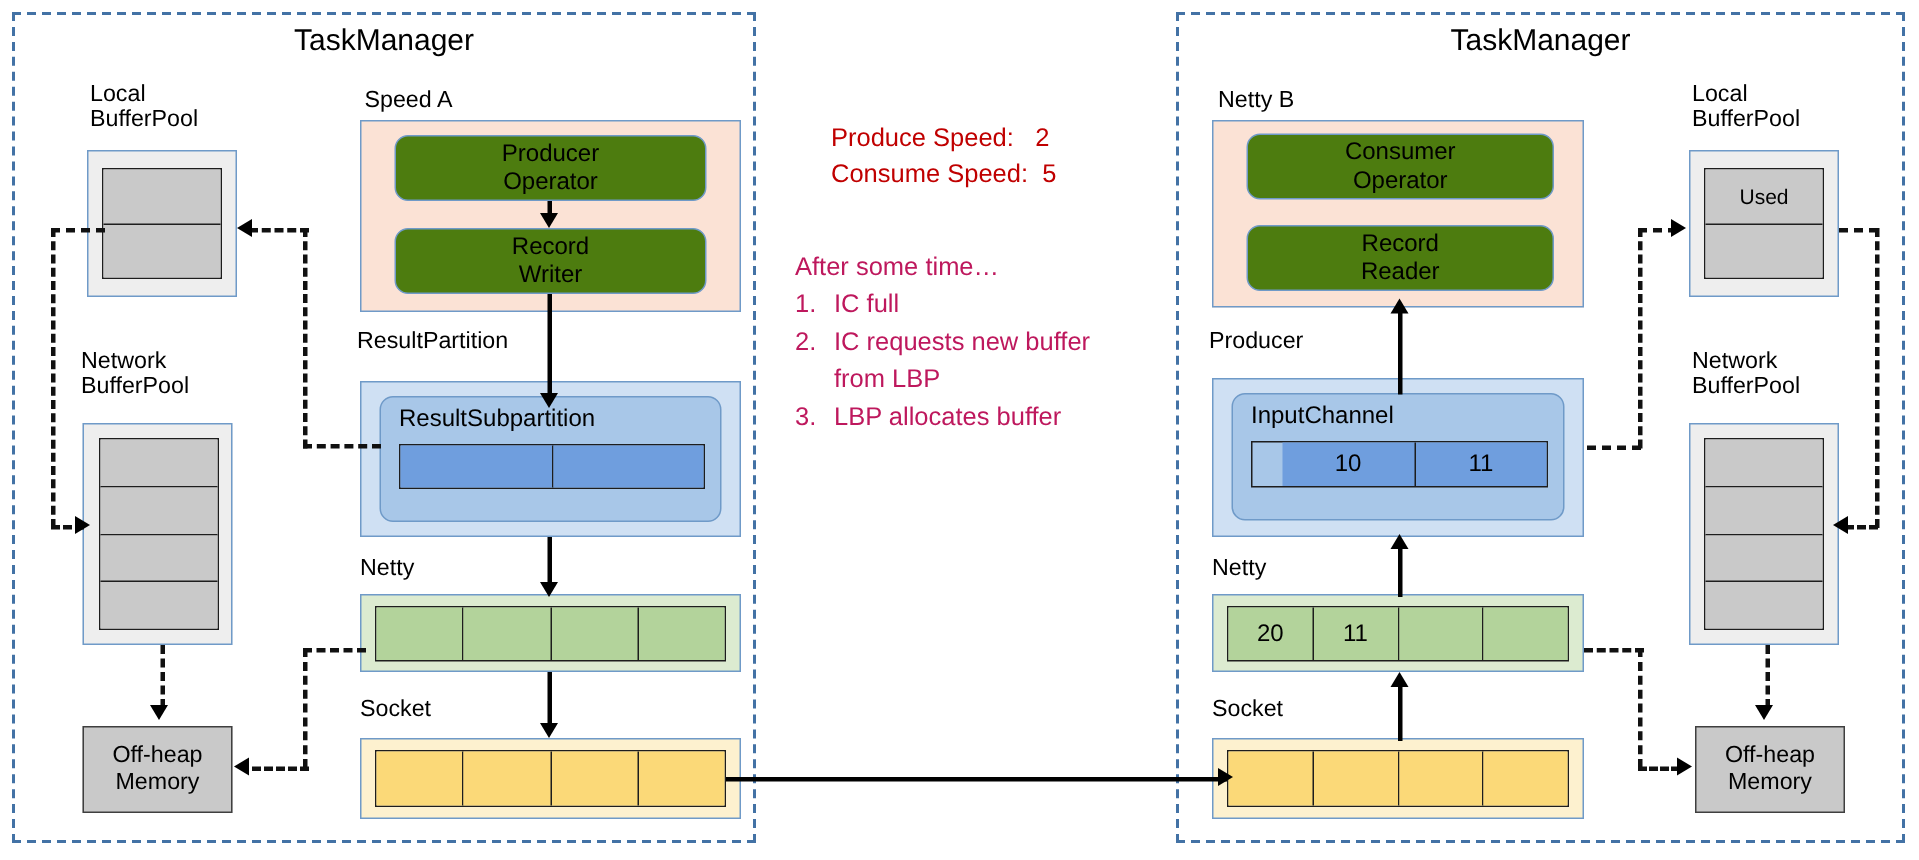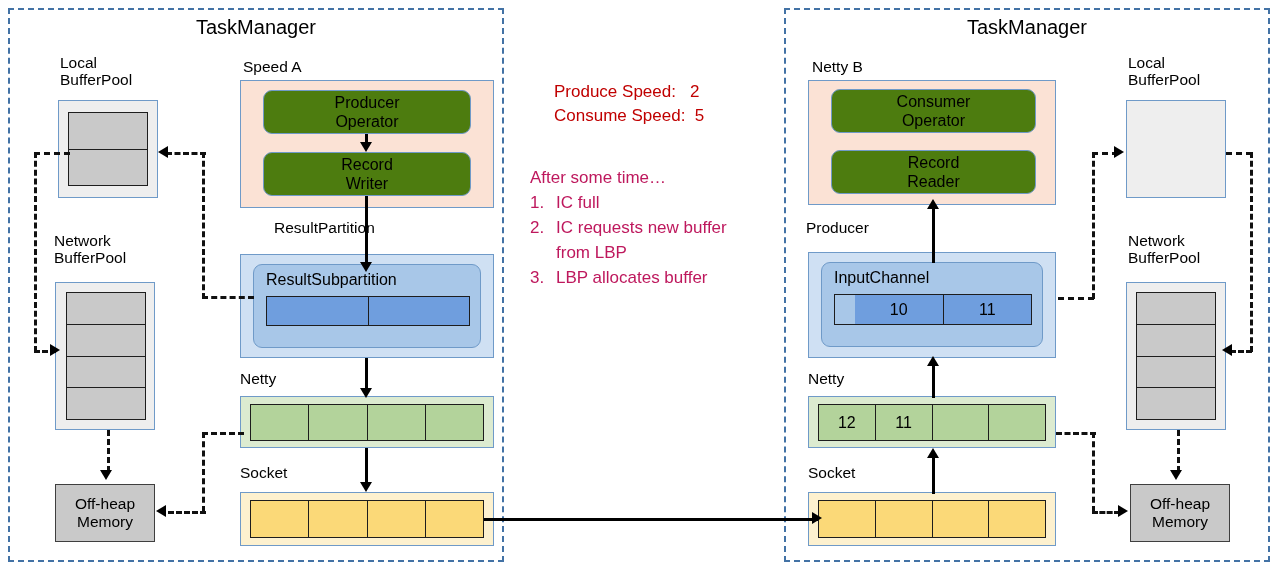--- a/index.html
+++ b/index.html
@@ -112,21 +112,21 @@
   <div class="abs cap" style="left:243px;top:58px;width:120px;">Speed A</div>
   <div class="abs panel panel-orange" style="left:240px;top:80px;width:254px;height:128px;"></div>
   <div class="abs rbox rbox-orange" style="left:263px;top:90px;width:208px;height:44px;white-space:pre-line;">Producer
 Operator</div>
   <div class="abs rbox rbox-orange" style="left:263px;top:152px;width:208px;height:44px;white-space:pre-line;">Record
 Writer</div>
 
   <div class="abs sarrow sarrow-v" style="left:365px;top:134px;height:9px;"></div>
   <div class="abs head-down" style="left:360px;top:142px;"></div>
 
-  <div class="abs cap" style="left:238px;top:219px;width:180px;margin-left:36px;">ResultPartition</div>
+  <div class="abs cap" style="left:238px;top:219px;width:180px;">ResultPartition</div>
   <div class="abs panel panel-blue" style="left:240px;top:254px;width:254px;height:104px;"></div>
   <div class="abs rbox rbox-blue" style="left:253px;top:264px;width:228px;height:84px;display:block;">
     <div class="abs" style="left:12px;top:5px;font-size:16px;text-align:center;">ResultSubpartition</div>
     <div class="abs strip" style="left:12px;top:31px;width:204px;height:30px;">
       <div class="cell cell-blue"></div>
       <div class="cell cell-blue"></div>
     </div>
   </div>
 
   <div class="abs sarrow sarrow-v" style="left:365px;top:196px;height:70px;"></div>
@@ -211,21 +211,21 @@
       <div class="cell cell-blue">11</div>
     </div>
   </div>
 
   <div class="abs sarrow sarrow-v" style="left:932px;top:208px;height:55px;"></div>
   <div class="abs head-up" style="left:927px;top:199px;"></div>
 
   <div class="abs cap" style="left:808px;top:370px;width:100px;">Netty</div>
   <div class="abs panel panel-green" style="left:808px;top:396px;width:248px;height:52px;"></div>
   <div class="abs strip" style="left:818px;top:404px;width:228px;height:37px;">
-    <div class="cell cell-green">12</div>
+    <div class="cell cell-green">20</div>
     <div class="cell cell-green">11</div>
     <div class="cell cell-green"></div>
     <div class="cell cell-green"></div>
   </div>
 
   <div class="abs sarrow sarrow-v" style="left:932px;top:365px;height:33px;"></div>
   <div class="abs head-up" style="left:927px;top:356px;"></div>
 
   <div class="abs cap" style="left:808px;top:464px;width:100px;">Socket</div>
   <div class="abs panel panel-yellow" style="left:808px;top:492px;width:248px;height:54px;"></div>
@@ -235,20 +235,24 @@
     <div class="cell cell-yellow"></div>
     <div class="cell cell-yellow"></div>
   </div>
 
   <div class="abs sarrow sarrow-v" style="left:932px;top:456px;height:38px;"></div>
   <div class="abs head-up" style="left:927px;top:448px;"></div>
 
   <div class="abs cap" style="left:1128px;top:54px;width:130px;">Local
 BufferPool</div>
   <div class="abs panel panel-gray" style="left:1126px;top:100px;width:100px;height:98px;"></div>
+  <div class="abs vstrip" style="left:1136px;top:112px;width:80px;height:74px;">
+    <div class="vcell">Used</div>
+    <div class="vcell"></div>
+  </div>
 
   <div class="abs cap" style="left:1128px;top:232px;width:130px;">Network
 BufferPool</div>
   <div class="abs panel panel-gray" style="left:1126px;top:282px;width:100px;height:148px;"></div>
   <div class="abs vstrip" style="left:1136px;top:292px;width:80px;height:128px;">
     <div class="vcell"></div>
     <div class="vcell"></div>
     <div class="vcell"></div>
     <div class="vcell"></div>
   </div>

